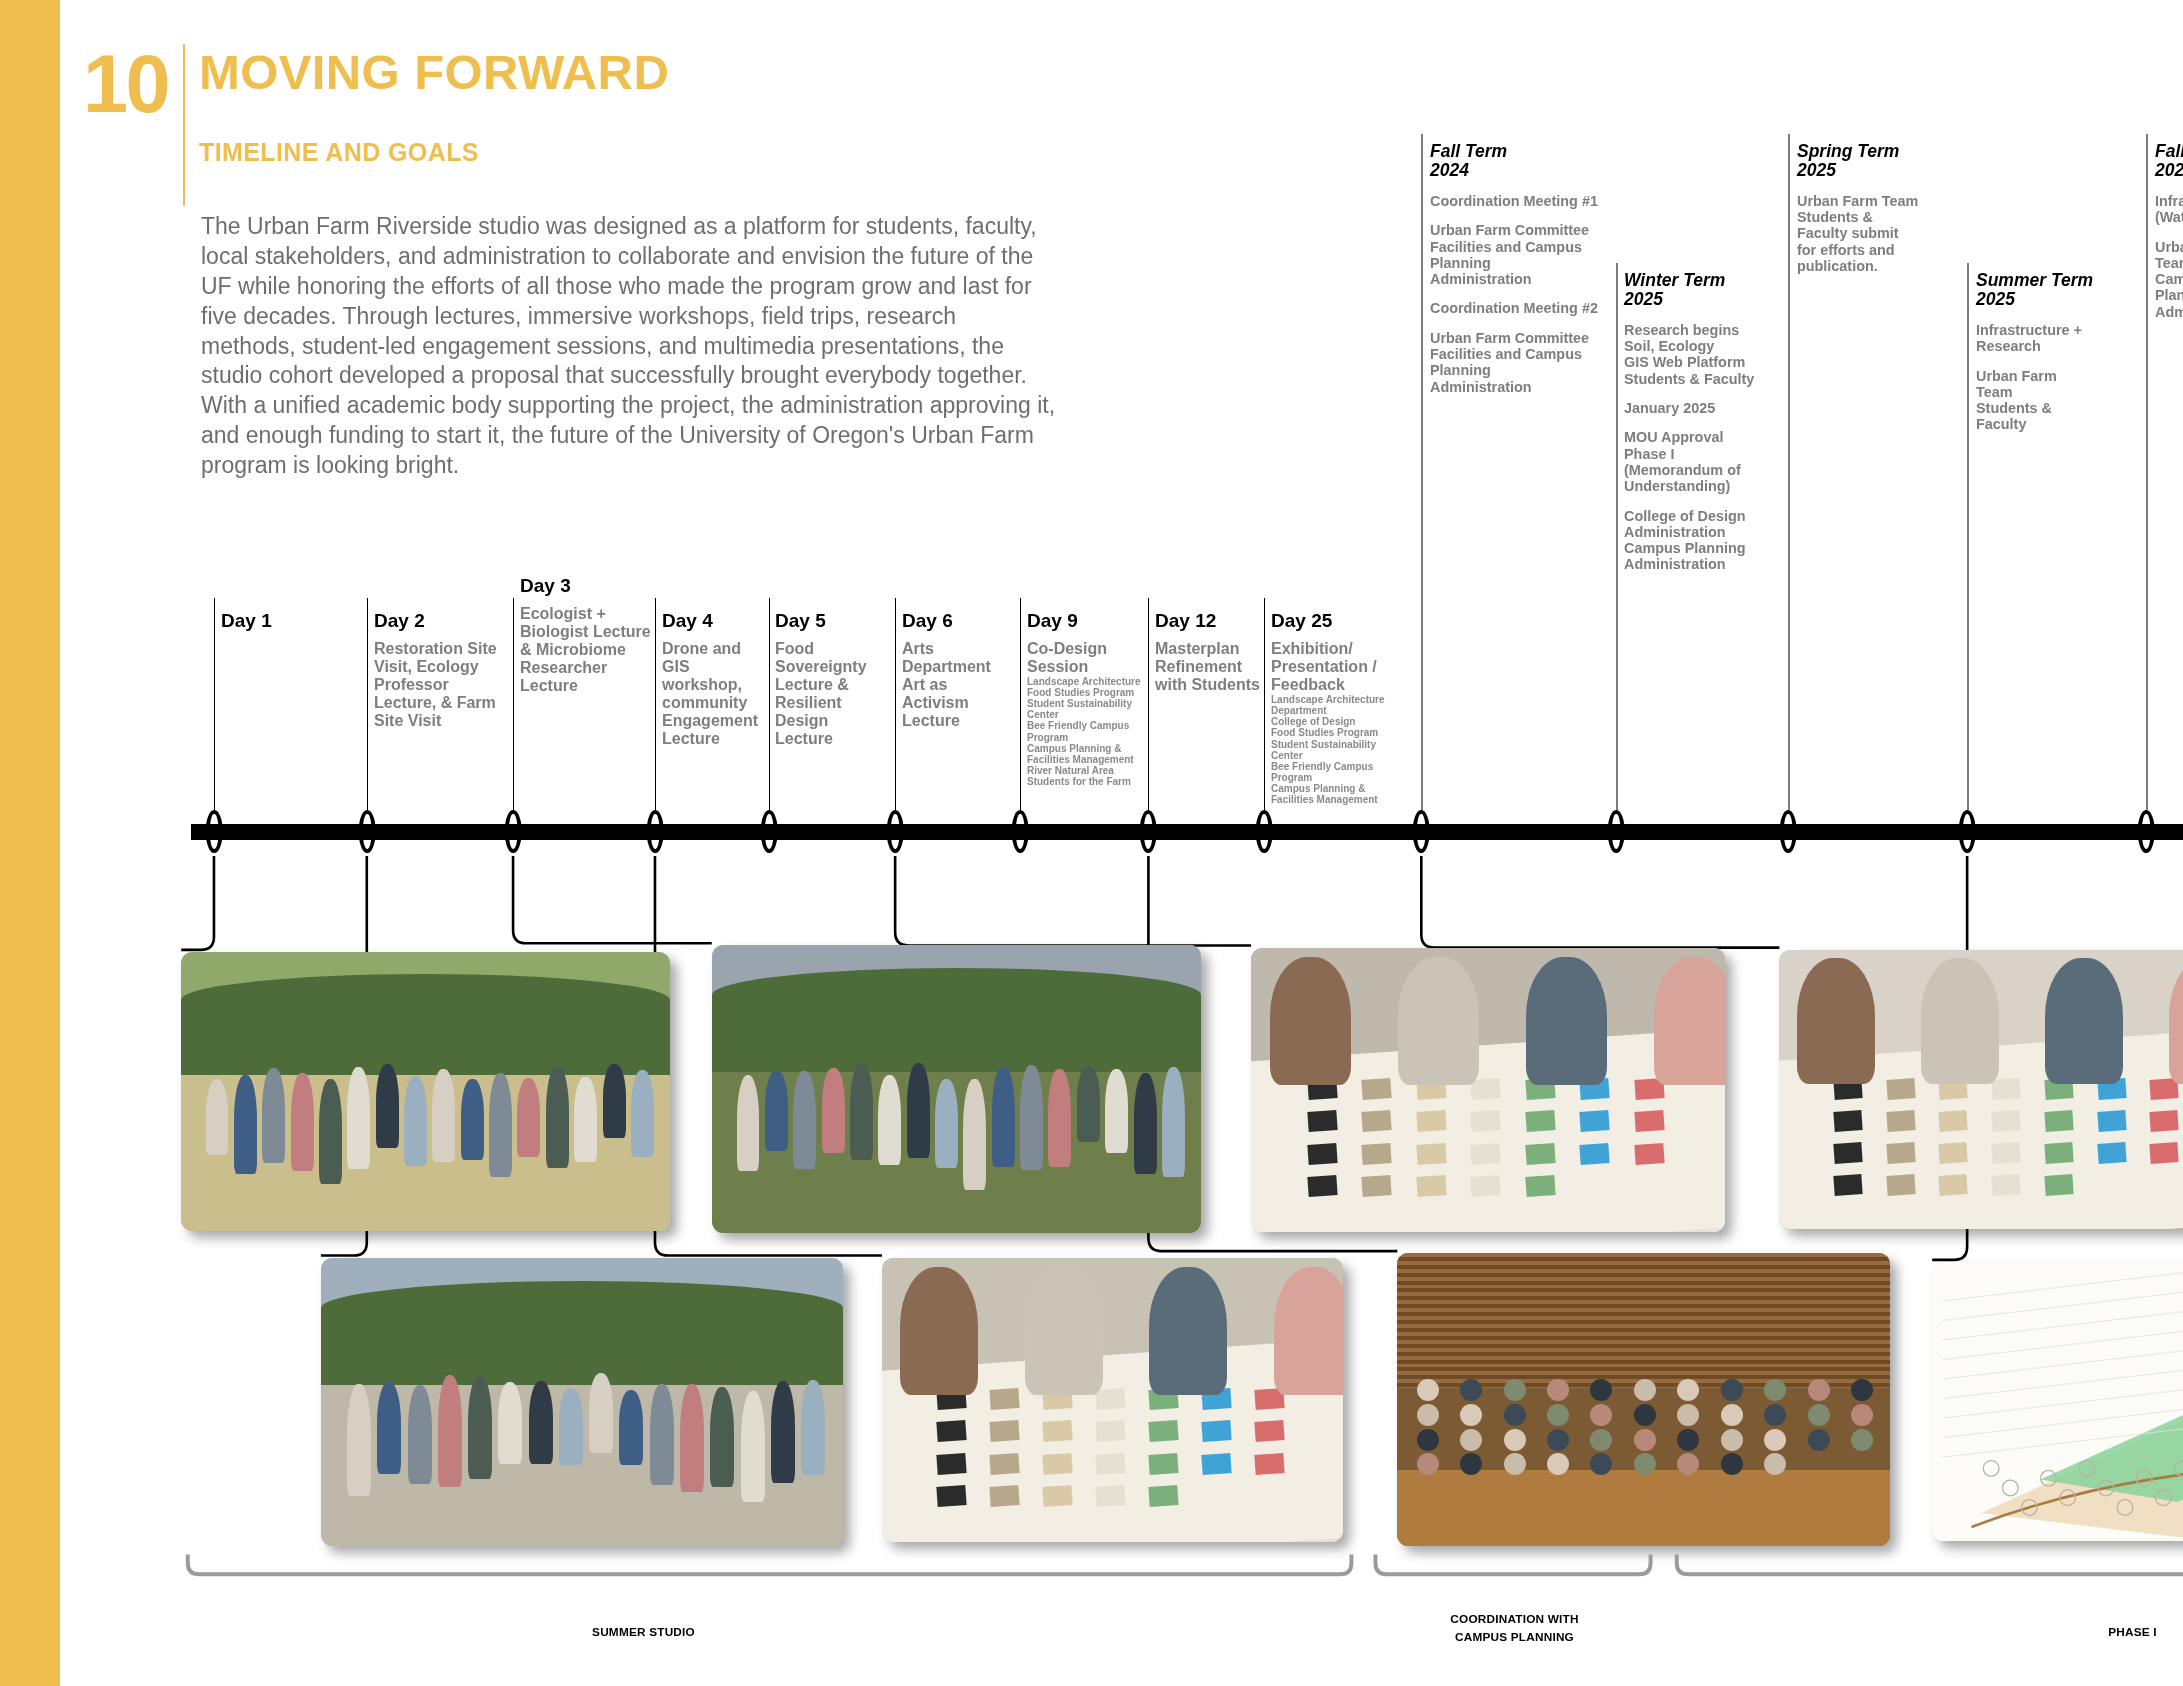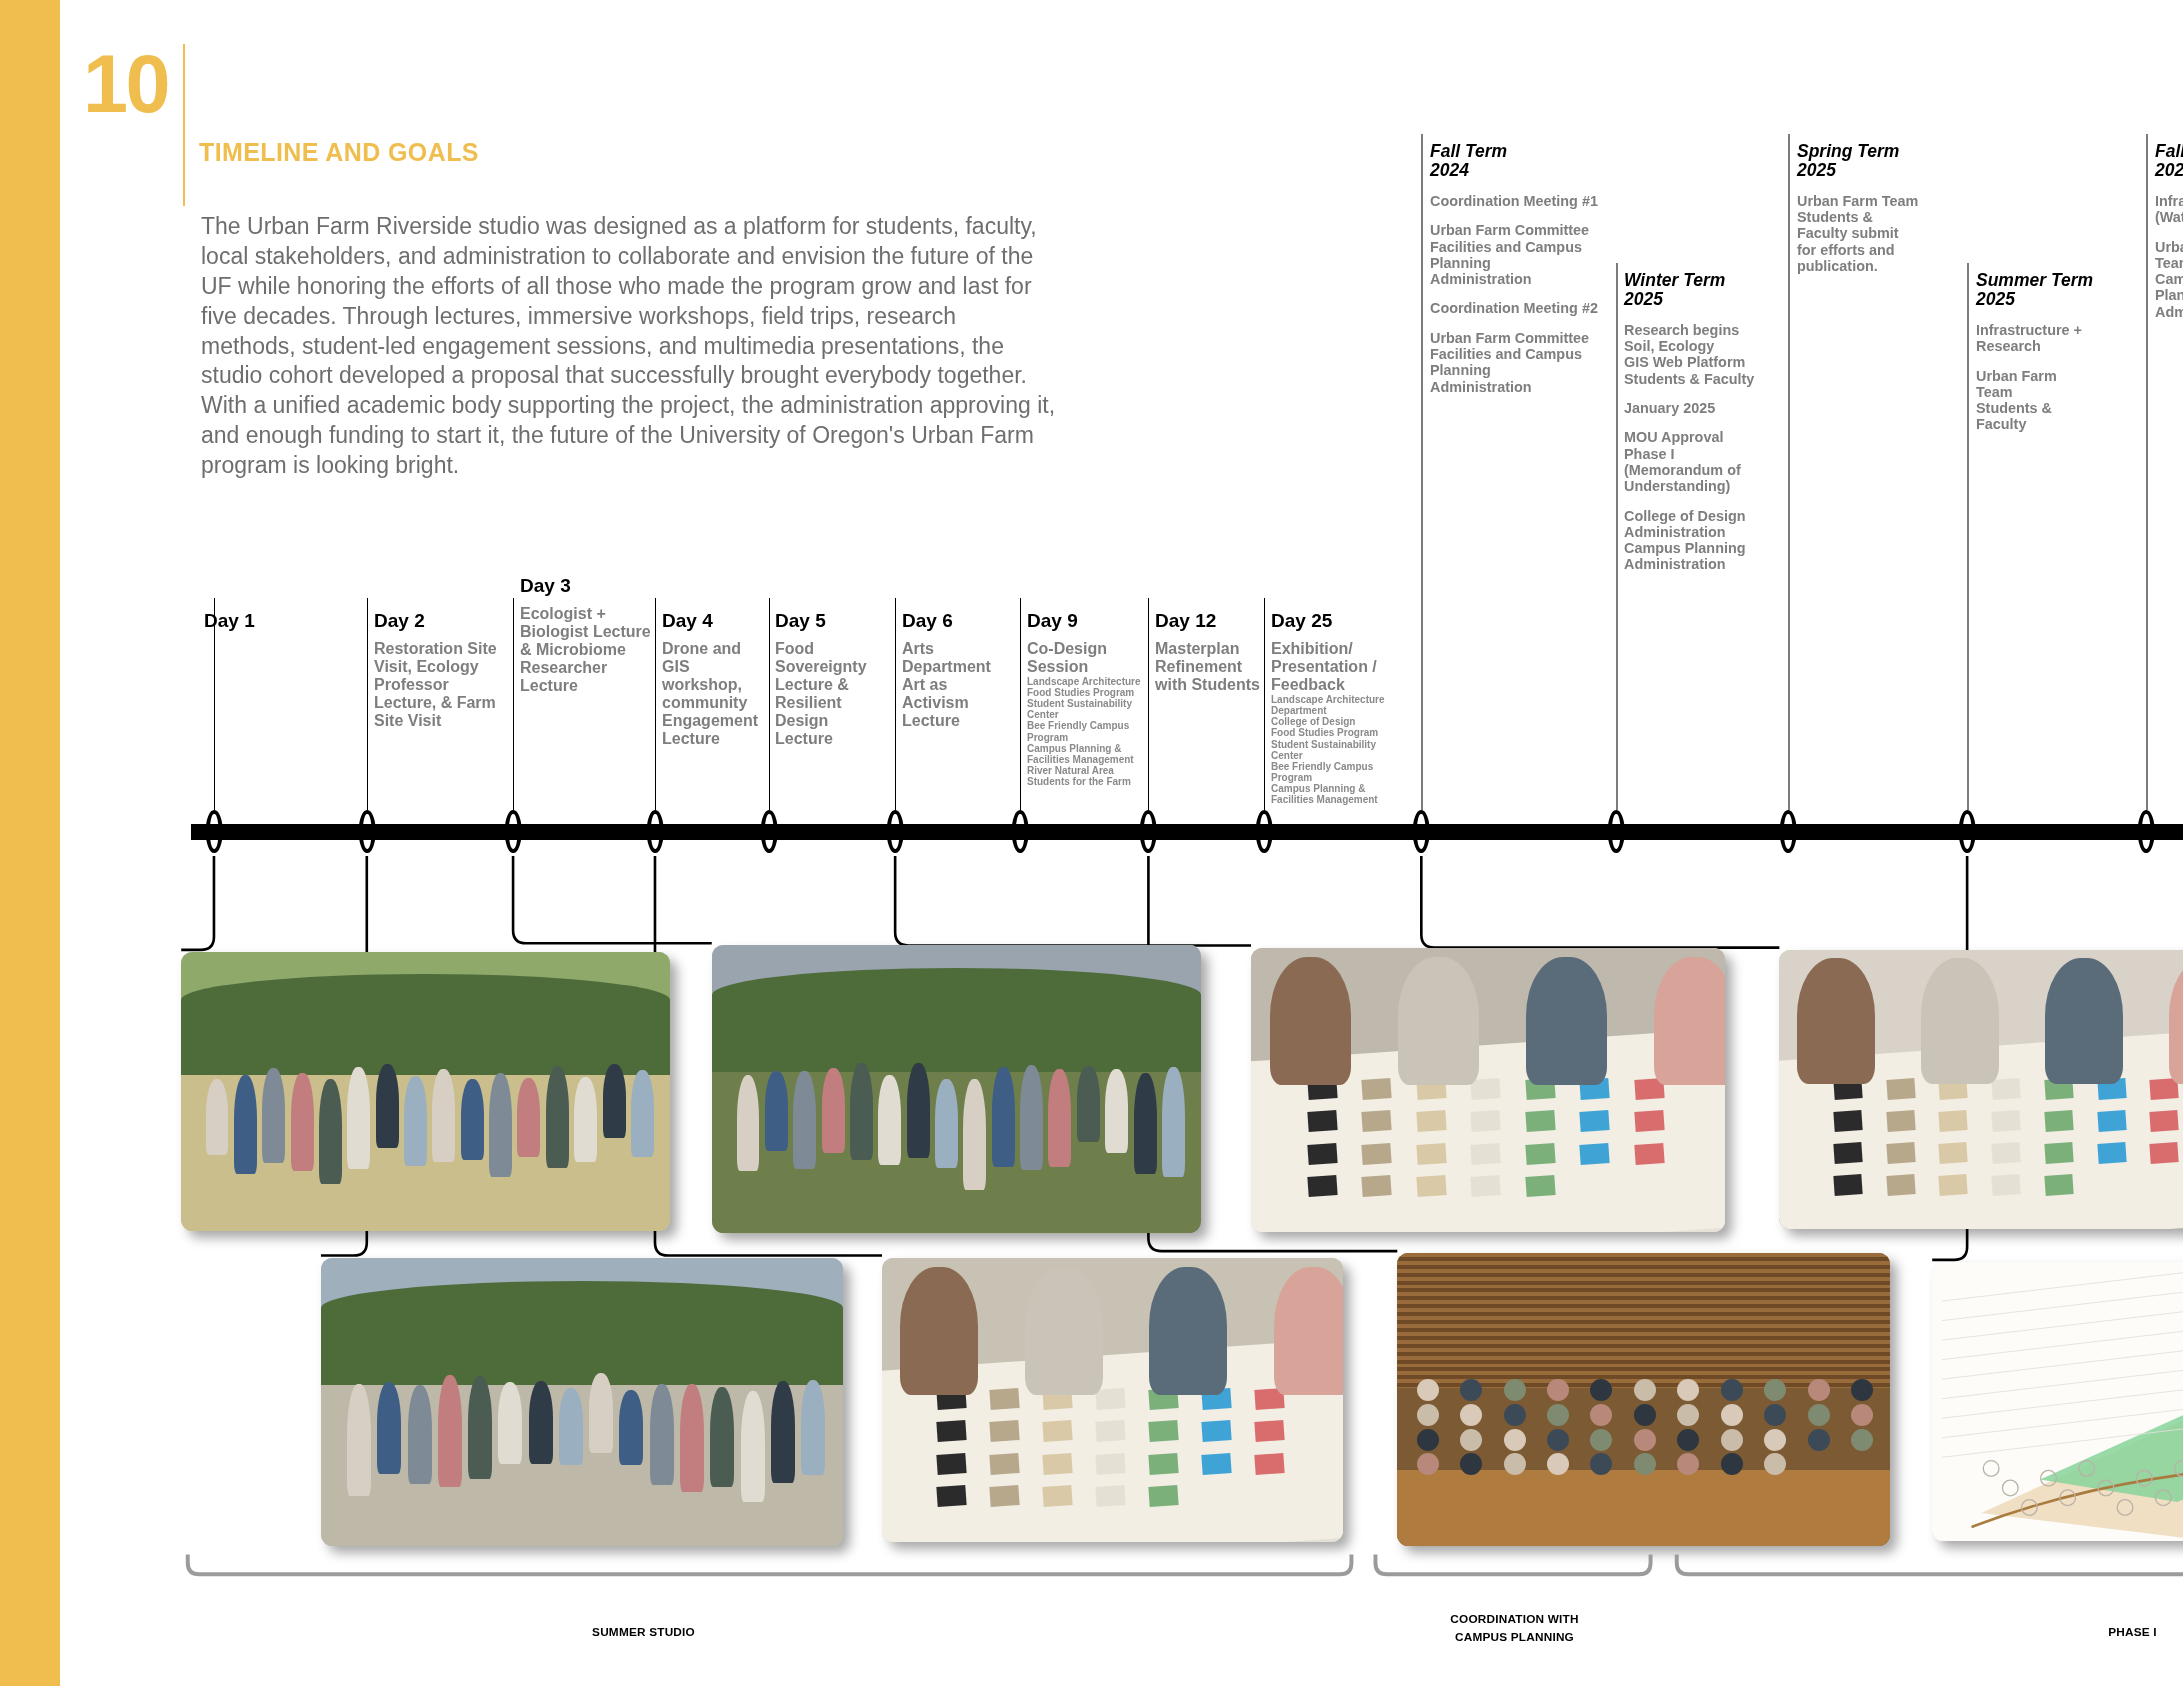--- a/index.html
+++ b/index.html
@@ -83,20 +83,21 @@
 </style>
 </head>
 <body>
 
 <div id="root">
 
   <div class="yellow-band"></div>
 
   <div class="page-number">10</div>
   <div class="header-rule"></div>
+  <div class="header-title">MOVING FORWARD</div>
   <div class="header-sub">TIMELINE AND GOALS</div>
   <div class="intro-paragraph">The Urban Farm Riverside studio was designed as a platform for students, faculty, local stakeholders, and administration to collaborate and envision the future of the UF while honoring the efforts of all those who made the program grow and last for five decades. Through lectures, immersive workshops, field trips, research methods, student-led engagement sessions, and multimedia presentations, the studio cohort developed a proposal that successfully brought everybody together. With a unified academic body supporting the project, the administration approving it, and enough funding to start it, the future of the University of Oregon's Urban Farm program is looking bright.</div>
 
   <svg id="lines-layer" width="3457" height="1687" style="position:absolute;left:0;top:0;" viewBox="0 0 7917 3863">
       <path d="M 490 1960 L 490 2145 Q 490 2175 460 2175 L 415 2175" stroke="#000" fill="none" stroke-width="6" stroke-linecap="butt"></path>
       <path d="M 840 1960 L 840 2845 Q 840 2875 810 2875 L 735 2875" stroke="#000" fill="none" stroke-width="6" stroke-linecap="butt"></path>
       <path d="M 1175 1960 L 1175 2130 Q 1175 2160 1205 2160 L 1630 2160" stroke="#000" fill="none" stroke-width="6" stroke-linecap="butt"></path>
       <path d="M 1500 1960 L 1500 2845 Q 1500 2875 1530 2875 L 2020 2875" stroke="#000" fill="none" stroke-width="6" stroke-linecap="butt"></path>
       <path d="M 2050 1960 L 2050 2135 Q 2050 2165 2080 2165 L 2865 2165" stroke="#000" fill="none" stroke-width="6" stroke-linecap="butt"></path>
       <path d="M 2630 1960 L 2630 2835 Q 2630 2865 2660 2865 L 3200 2865" stroke="#000" fill="none" stroke-width="6" stroke-linecap="butt"></path>
@@ -369,21 +370,21 @@
       <path d="M 5745 1905 C 6186 1905 6396 1305 6795 1305" stroke="#8293C0" fill="none" stroke-width="60" stroke-linecap="butt"></path>
       <polygon points="6793,1242 6890,1305 6793,1368" fill="#8293C0"></polygon>
       <path d="M 5745 1905 L 6795 1905" stroke="#EE5A49" fill="none" stroke-width="36" stroke-linecap="butt"></path>
       <polygon points="6793,1867.2 6890,1905 6793,1942.8" fill="#EE5A49"></polygon>
       <path d="M 5745 1905 C 6186 1905 6396 2475 6795 2475" stroke="#CE86B6" fill="none" stroke-width="56" stroke-linecap="butt"></path>
       <polygon points="6793,2416.2 6890,2475 6793,2533.8" fill="#CE86B6"></polygon>
       <path d="M 5745 1905 C 6186 1905 6396 3095 6795 3095" stroke="#F6C96F" fill="none" stroke-width="60" stroke-linecap="butt"></path>
       <polygon points="6793,3032 6890,3095 6793,3158" fill="#F6C96F"></polygon>
     </svg>
   <div id="columns-layer">
-      <div class="tl-col day-col" style="left: 204px; top: 611px; width: 140px;">
+      <div class="tl-col day-col" style="left: 221px; top: 611px; width: 140px;">
         <div class="col-title">Day 1</div>
       </div>
       <div class="col-stem" style="left: 214px; top: 598px; height: 212px;"></div>
       <div class="tl-col day-col" style="left: 374px; top: 611px; width: 131px;">
         <div class="col-title">Day 2</div>
         <div class="col-body">
           <div>Restoration Site Visit, Ecology Professor Lecture, &amp; Farm Site Visit</div>
         </div>
       </div>
       <div class="col-stem" style="left: 367px; top: 598px; height: 212px;"></div>

